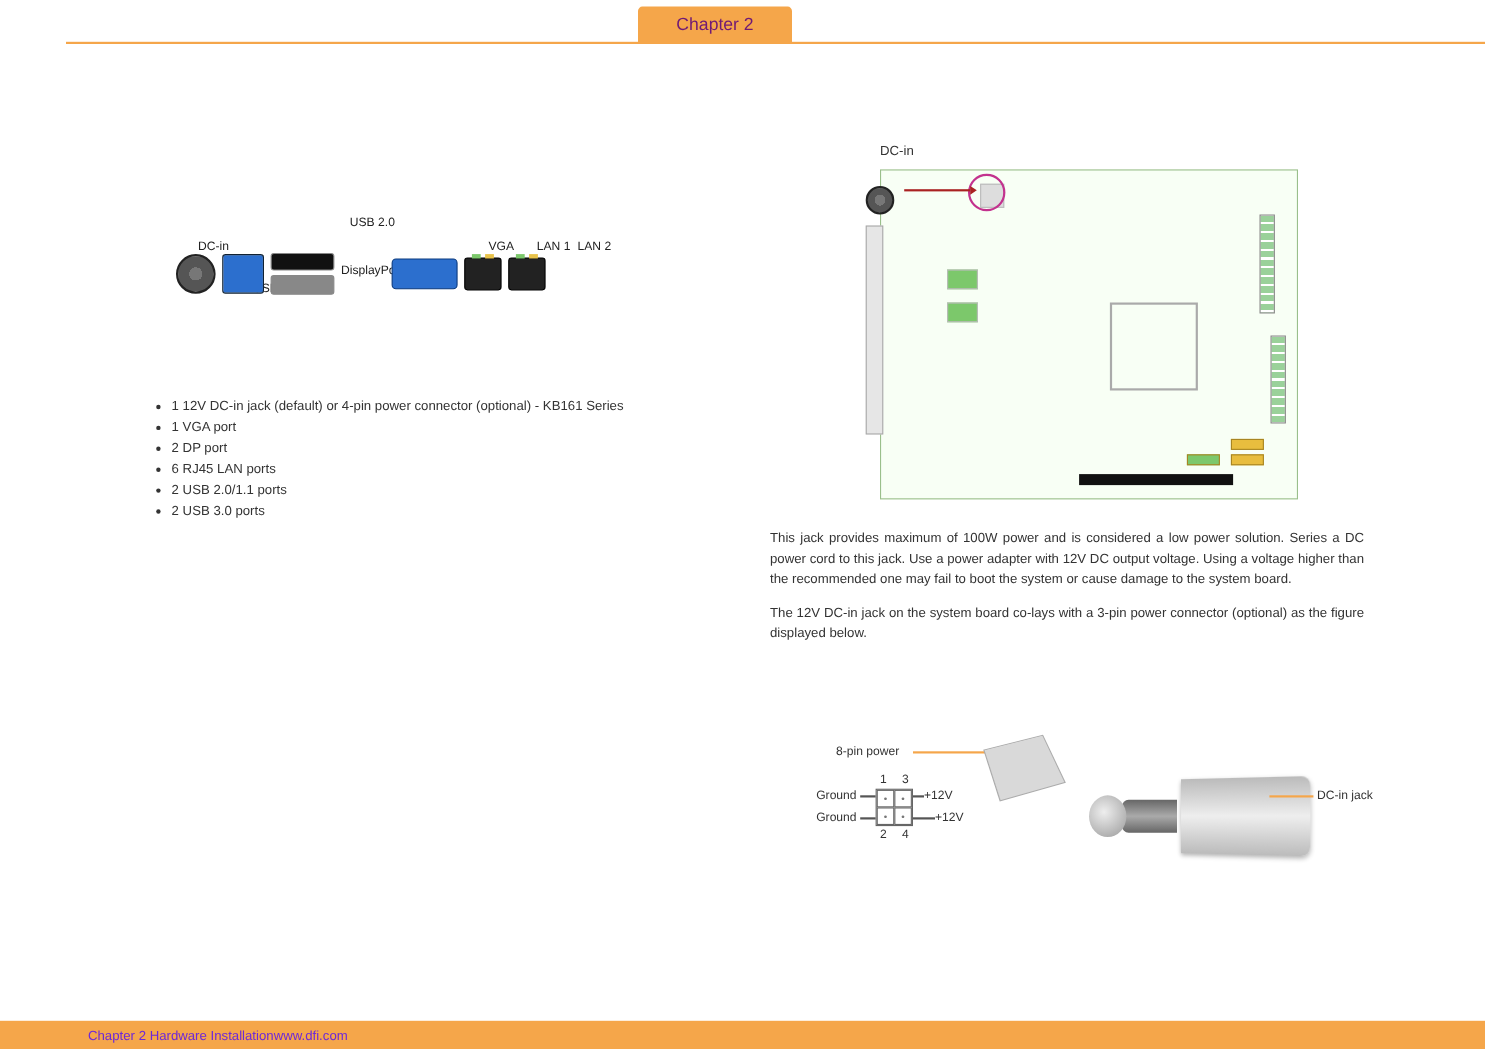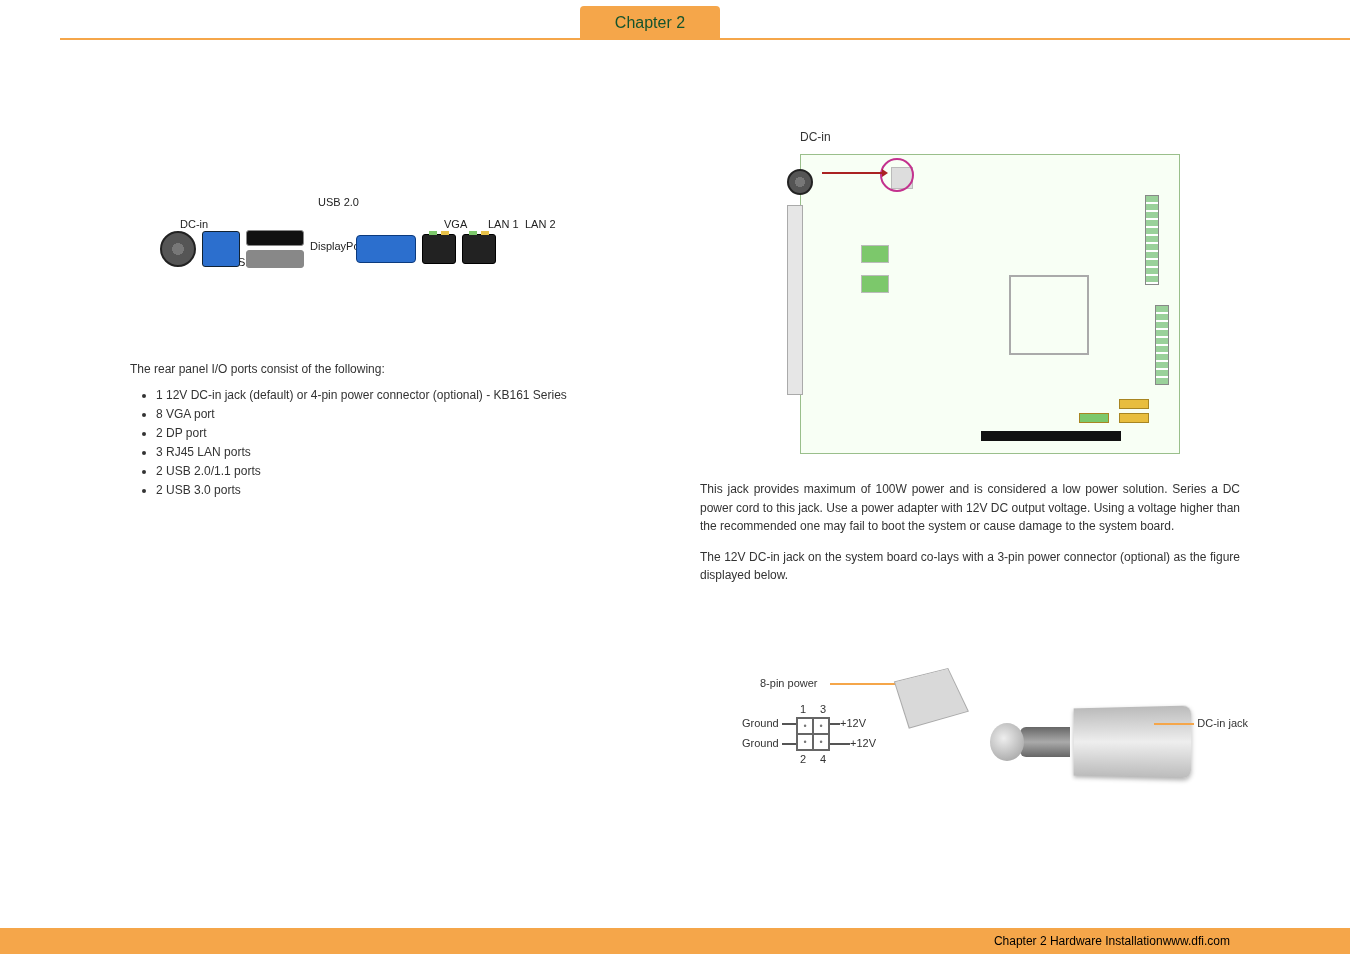--- a/index.html
+++ b/index.html
@@ -2,21 +2,21 @@
 <html><head>
 <meta charset="utf-8">
 <style>
   * { box-sizing: border-box; margin: 0; padding: 0; }
   html, body { width: 1350px; height: 954px; font-family: Arial, Helvetica, sans-serif; background: #ffffff; color: #333; }
   .page { width: 1350px; height: 954px; position: relative; overflow: hidden; }
 
   
   .topbar { position: absolute; top: 0; left: 0; right: 0; height: 46px; }
   .toprule { position: absolute; left: 60px; right: 0; top: 38px; height: 2px; background: #f5a64a; }
-  .chaptab { position: absolute; left: 580px; top: 6px; width: 140px; height: 34px; background: #f5a64a; border-radius: 4px 4px 0 0; color: #14532d; display: flex; align-items: center; justify-content: center; font-size: 16px; }
+  .chaptab { position: absolute; left: 580px; top: 6px; width: 140px; height: 34px; background: #f5a64a; border-radius: 4px 4px 0 0; color: #701a75; display: flex; align-items: center; justify-content: center; font-size: 16px; }
 
   
   .col-left  { position: absolute; left: 130px; top: 180px; width: 540px; }
   .col-right { position: absolute; left: 700px; top: 130px; width: 540px; }
 
   
   .rear-panel { position: relative; width: 420px; height: 120px; margin: 0 0 60px 30px; }
   .rp-labels { position: absolute; inset: 0; }
   .rp-label { position: absolute; font-size: 11px; color: #222; }
   .rp-row { position: absolute; left: 0; top: 46px; display: flex; align-items: center; gap: 6px; }
@@ -62,21 +62,21 @@
   .pin-grid { position: absolute; left: 96px; top: 120px; width: 34px; height: 34px; border:1px solid #666; display:grid; grid-template-columns: 1fr 1fr; grid-template-rows: 1fr 1fr; }
   .pin-grid div { border:1px solid #666; display:flex; align-items:center; justify-content:center; font-size:9px; color:#777; }
   .pin-line { position:absolute; height:2px; background:#f5a64a; }
   .pin-dcjack { position:absolute; right: 30px; top: 70px; width: 220px; height: 140px; }
   .pin-dcjack-inner { position:absolute; right:0; top:40px; width:120px; height:70px; background:linear-gradient(#bbb,#eee,#bbb); border-radius: 0 8px 8px 0; transform: perspective(300px) rotateY(-12deg); box-shadow: 0 2px 4px rgba(0,0,0,.3); }
   .pin-dcjack-barrel { position:absolute; right:120px; top:60px; width:50px; height:30px; background:linear-gradient(#666,#aaa,#666); border-radius: 6px 0 0 6px; }
   .pin-dcjack-cap { position:absolute; right:166px; top:56px; width:34px; height:38px; background:radial-gradient(circle at 40% 40%, #eee, #999); border-radius:50%; }
   .pin-box3d { position:absolute; left: 200px; top: 70px; width: 60px; height: 58px; background:#d9d9d9; border:1px solid #aaa; transform: perspective(280px) rotateX(35deg) rotateZ(-18deg); }
 
   
-  .footer { position:absolute; left:0; right:0; bottom:0; height:26px; background:#f5a64a; display:flex; align-items:center; justify-content:flex-end; padding:0 120px 0 80px; color:#000000; font-size:12px; }
+  .footer { position:absolute; left:0; right:0; bottom:0; height:26px; background:#f5a64a; display:flex; align-items:center; justify-content:flex-start; padding:0 120px 0 80px; color:#6d28d9; font-size:12px; }
 </style>
 </head>
 <body>
 
 <div class="page">
 
   <div class="topbar">
     <div class="toprule"></div>
     <div class="chaptab">Chapter 2</div>
   </div>
@@ -101,26 +101,25 @@
           <span class="rp-port rp-dp"></span>
         </span>
         <span style="width:40px;"></span>
         <span class="rp-port rp-vga"></span>
         <span class="rp-port rp-rj45"></span>
         <span class="rp-port rp-rj45"></span>
       </div>
     </div>
 
     <div class="left-text">
-      <p>The rear panel I/O ports consist of the following:</p>
       <ul>
         <li>1 12V DC-in jack (default) or 4-pin power connector (optional) - KB161 Series</li>
-        <li>8 VGA port</li>
+        <li>1 VGA port</li>
         <li>2 DP port</li>
-        <li>3 RJ45 LAN ports</li>
+        <li>6 RJ45 LAN ports</li>
         <li>2 USB 2.0/1.1 ports</li>
         <li>2 USB 3.0 ports</li>
       </ul>
     </div>
   </div>
 
   <div class="col-right">
 
     <div class="mb-wrap">
       <span class="mb-label">DC-in</span>

